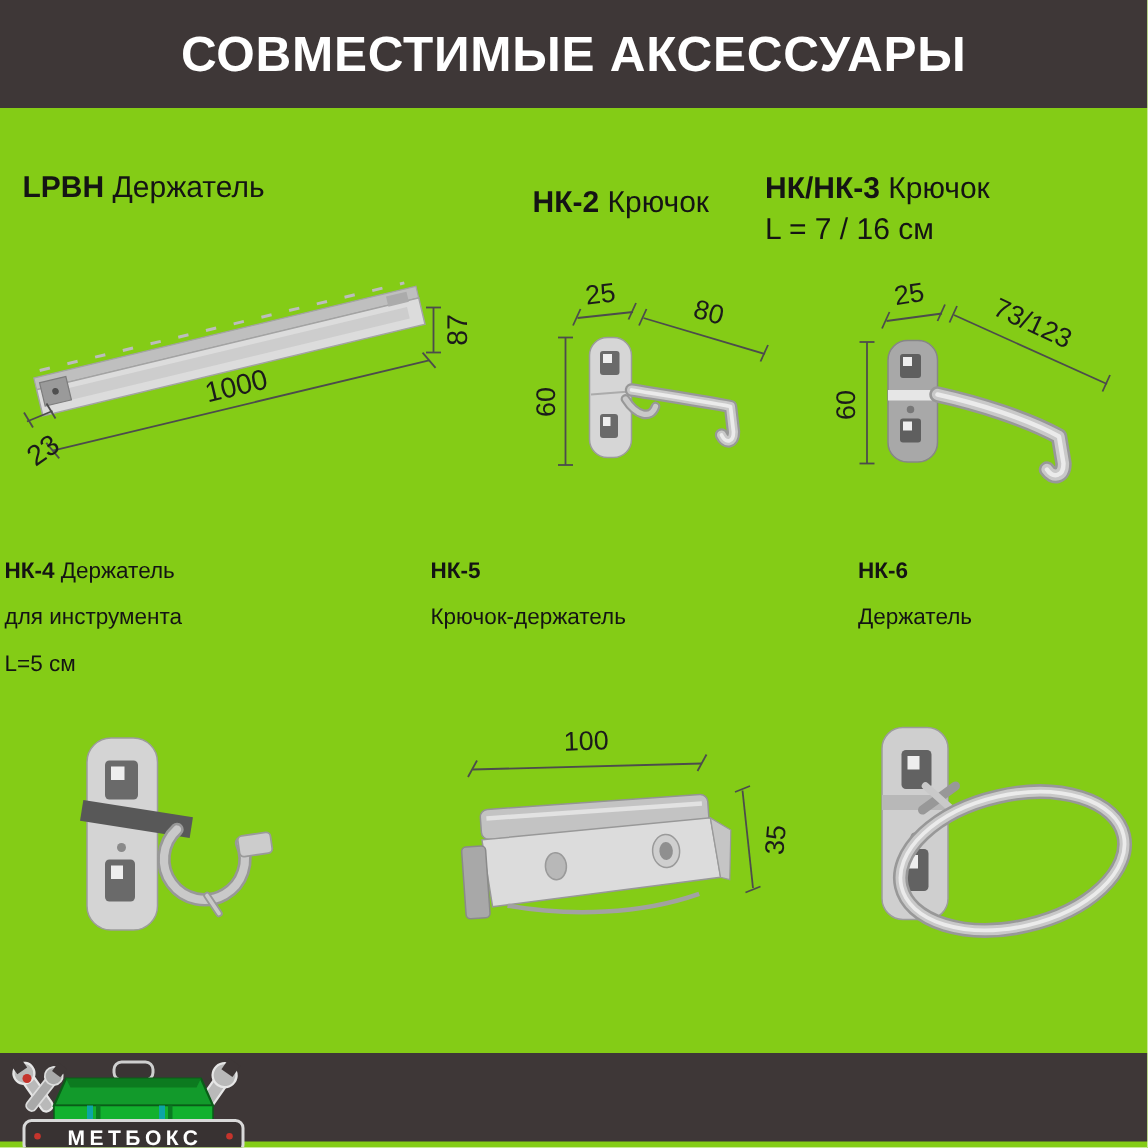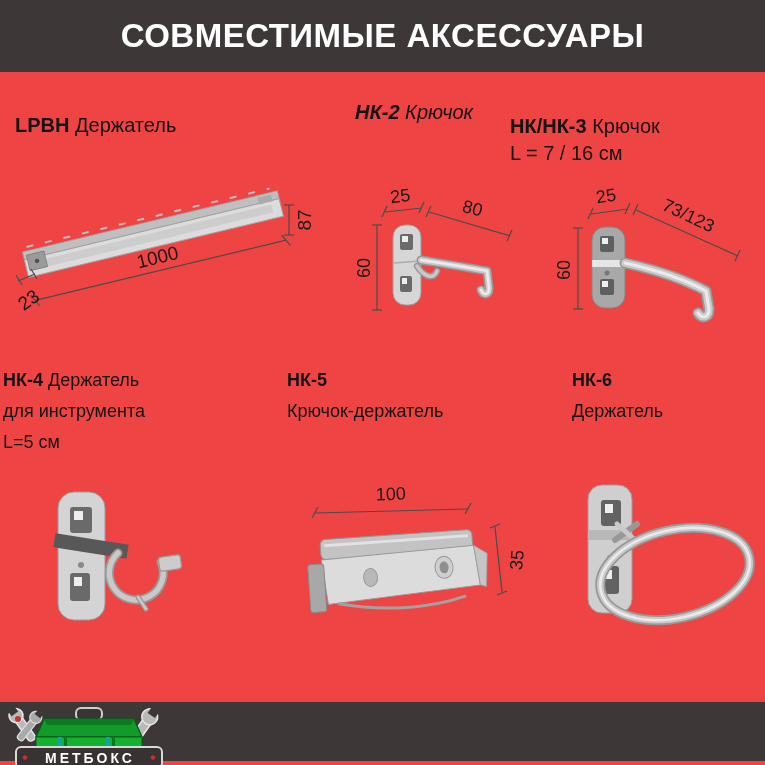--- a/index.html
+++ b/index.html
@@ -1,24 +1,24 @@
 <!DOCTYPE html>
 <html><head>
 <meta charset="utf-8">
 <style>
   html,body{margin:0;padding:0;background:#ffffff;}
   body{font-family:"Liberation Sans",sans-serif;}
-  .stage{position:relative;width:765px;height:765px;background:#ef4444;overflow:hidden;}
+  .stage{position:relative;width:765px;height:765px;background:#84cc16;overflow:hidden;}
   .bar{position:absolute;left:0;width:765px;background:#3e3737;}
   .bar-top{top:0;height:72px;display:flex;align-items:center;justify-content:center;}
   .bar-bottom{top:702px;height:59px;}
   .bar-title{color:#ffffff;font-weight:bold;font-size:33px;letter-spacing:.5px;white-space:nowrap;}
   .ptitle{position:absolute;color:#141414;}
   .t1{font-size:20px;line-height:27px;}
-  .t2{font-size:18px;line-height:31px;}
+  .t2{font-size:15px;line-height:31px;}
   .ptitle b{font-weight:bold;}
   svg.draw{position:absolute;overflow:visible;}
   svg text{font-family:"Liberation Sans",sans-serif;fill:#1b1b1b;}
   .dim{stroke:#4c4c4c;stroke-width:1.2;fill:none;}
   .dtx{font-size:18px;}
   .dtx-lg{font-size:19px;}
   .plate{fill:#d6d6d6;stroke:#9c9c9c;stroke-width:1;}
   .plate-dark{fill:#a8a8a8;stroke:#868686;stroke-width:1;}
   .slot{fill:#6a6a6a;}
   .notch{fill:#eeeeee;}
@@ -32,21 +32,21 @@
 <div class="stage">
 
   <div class="bar bar-top">
     <div class="bar-title">СОВМЕСТИМЫЕ АКСЕССУАРЫ</div>
   </div>
 
   <div class="ptitle t1" style="left:15px;top:112px;width:290px;">
     <div><b>LPBH</b> <span>Держатель</span></div>
   </div>
 
-  <div class="ptitle t1" style="left:355px;top:99px;width:185px;font-style:italic;">
+  <div class="ptitle t1" style="left:355px;top:122px;width:185px;">
     <div><b>НК-2</b> <span>Крючок</span></div>
   </div>
 
   <div class="ptitle t1" style="left:510px;top:113px;width:227px;">
     <div><b>НК/НК-3</b> <span>Крючок</span></div>
     <div>L = 7 / 16 см</div>
   </div>
 
   <svg class="draw" style="left:8px;top:178px;" width="310" height="148" viewBox="0 0 310 148">
     <g transform="translate(0,-20) rotate(-13.5 150 80)">

